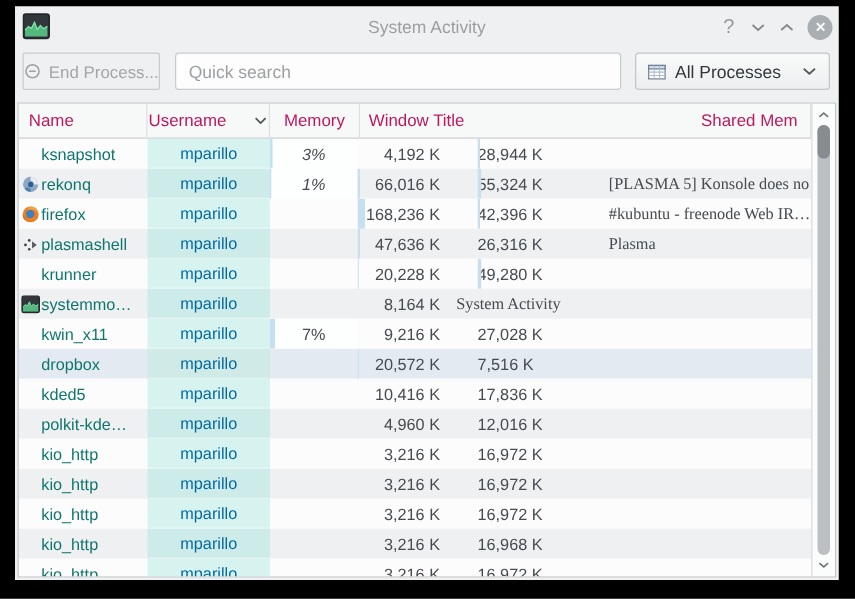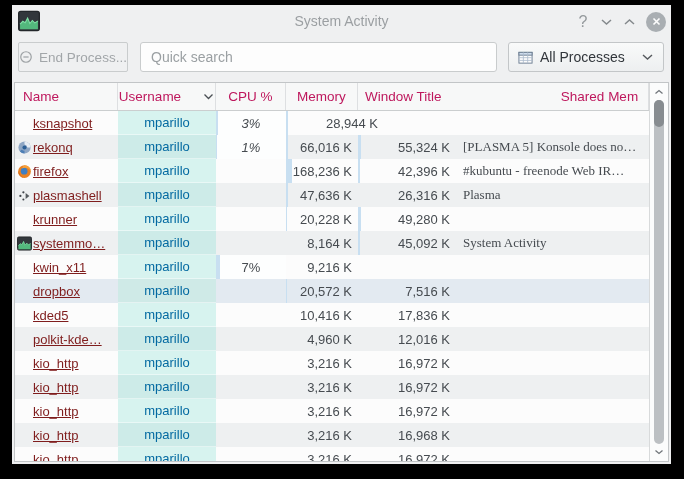--- a/index.html
+++ b/index.html
@@ -49,30 +49,30 @@
   .w-mem    { width:72px;  justify-content:center; }
   .w-shared { width:98px;  justify-content:center; }
   .w-title  { flex:1; padding-left:7px; }
 
   .tbody { position:absolute; top:28px; left:0; right:19px; bottom:0; overflow:hidden; }
   .row { display:flex; height:24px; background:#fcfcfc; }
   .row.alt { background:#eef0f1; }
   .row.hl  { background:#e3eaf1; }
   .cell { position:relative; font-size:13px; color:#464b50; display:flex; align-items:center;
           overflow:hidden; white-space:nowrap; }
-  .c-name   { width:103px; padding-left:2px; gap:1px; color:#7f1d1d;text-decoration:underline; }
+  .c-name   { width:103px; padding-left:2px; gap:1px; color:#0f766e; }
   .c-user   { width:98px; justify-content:center; background:#d7f3ef; color:#0369a1;
               border-bottom:1px solid rgba(255,255,255,0.45); }
   .row.alt .c-user { background:#cdebe8; }
   .row.hl  .c-user { background:#cfeae7; }
   .c-cpu    { width:70px; justify-content:center; }
   .c-cpu.has-val { background:#fdfefe; }
   .c-cpu.ital .txt { font-style:italic; }
   .c-mem    { width:72px; justify-content:flex-end; padding-right:6px; }
-  .c-shared { width:98px; justify-content:flex-end; padding-right:6px; }
+  .c-shared { width:98px; justify-content:flex-start; padding-right:6px;margin-left:24px; }
   .c-title  { flex:1; padding-left:7px;font-family:Liberation Serif, serif; }
   .bar { position:absolute; left:0; top:0; bottom:0; background:#c8dff1; }
   .proc-icon { width:15px; height:15px; flex:none; display:flex; align-items:center; justify-content:center; }
   .proc-icon svg { width:15px; height:15px; }
 
   
   .scroll { position:absolute; top:0; right:0; bottom:0; width:19px; background:#fbfcfc;
             border-left:1px solid #d8dadb; }
   .s-up, .s-down { position:absolute; left:0; right:0; height:12px; display:flex;
                    justify-content:center; align-items:center; }
@@ -142,43 +142,43 @@
     <div class="header">
       <div class="hcell w-name">
           <span>Name</span>
         </div>
       <div class="hcell w-user">
           <span>Username</span>
           <svg width="11" height="7" viewBox="0 0 11 7">
             <path d="M1.5 1.5 L5.5 5.5 L9.5 1.5" fill="none" stroke="#4a4f54" stroke-width="1.3"></path>
           </svg>
         </div>
-      <div class="hcell w-cpu">
-          <span>CPU %</span>
-        </div>
       <div class="hcell w-mem">
           <span>Memory</span>
         </div>
       <div class="hcell w-title">
           <span>Window Title</span>
         </div>
       <div class="hcell w-shared">
           <span>Shared Mem</span>
         </div>
     </div>
     <div class="tbody">
         <div class="row">
     <div class="cell c-name">
             <span class="proc-icon"></span>
             <span class="txt">ksnapshot</span>
           </div>
     <div class="cell c-user">mparillo</div>
     <div class="cell c-cpu has-val ital">
             <i class="bar" style="width: 2px;"></i>
             <span class="txt">3%</span>
+          </div>
+    <div class="cell c-mem">
+            <span class="txt">4,192 K</span>
           </div>
     <div class="cell c-shared">
             <i class="bar" style="width: 2px;"></i>
             <span class="txt">28,944 K</span>
           </div>
     <div class="cell c-title"></div>
   </div>
         <div class="row alt">
     <div class="cell c-name">
             <span class="proc-icon">
@@ -287,38 +287,37 @@
             </span>
             <span class="txt">systemmo…</span>
           </div>
     <div class="cell c-user">mparillo</div>
     <div class="cell c-cpu">
             <span class="txt"></span>
           </div>
     <div class="cell c-mem">
             <span class="txt">8,164 K</span>
           </div>
-    <div class="cell c-shared">
-            <i class="bar" style="width: 2px;"></i>
-            <span class="txt">45,092 K</span>
-          </div>
     <div class="cell c-title">System Activity</div>
   </div>
         <div class="row">
     <div class="cell c-name">
             <span class="proc-icon"></span>
             <span class="txt">kwin_x11</span>
           </div>
     <div class="cell c-user">mparillo</div>
     <div class="cell c-cpu has-val">
             <i class="bar" style="width: 4px;"></i>
             <span class="txt">7%</span>
           </div>
     <div class="cell c-mem">
             <span class="txt">9,216 K</span>
+          </div>
+    <div class="cell c-shared">
+            <span class="txt">27,028 K</span>
           </div>
     <div class="cell c-title"></div>
   </div>
         <div class="row alt hl">
     <div class="cell c-name">
             <span class="proc-icon"></span>
             <span class="txt">dropbox</span>
           </div>
     <div class="cell c-user">mparillo</div>
     <div class="cell c-cpu">

